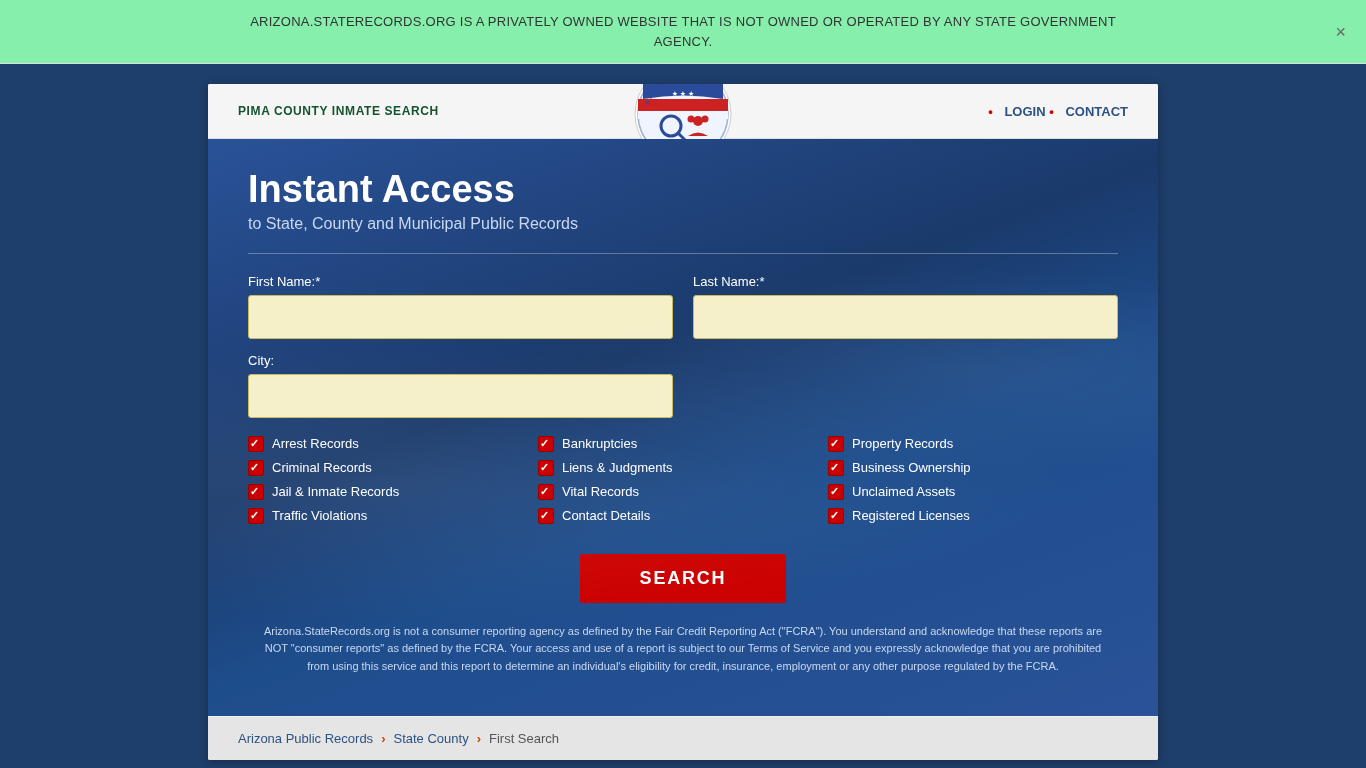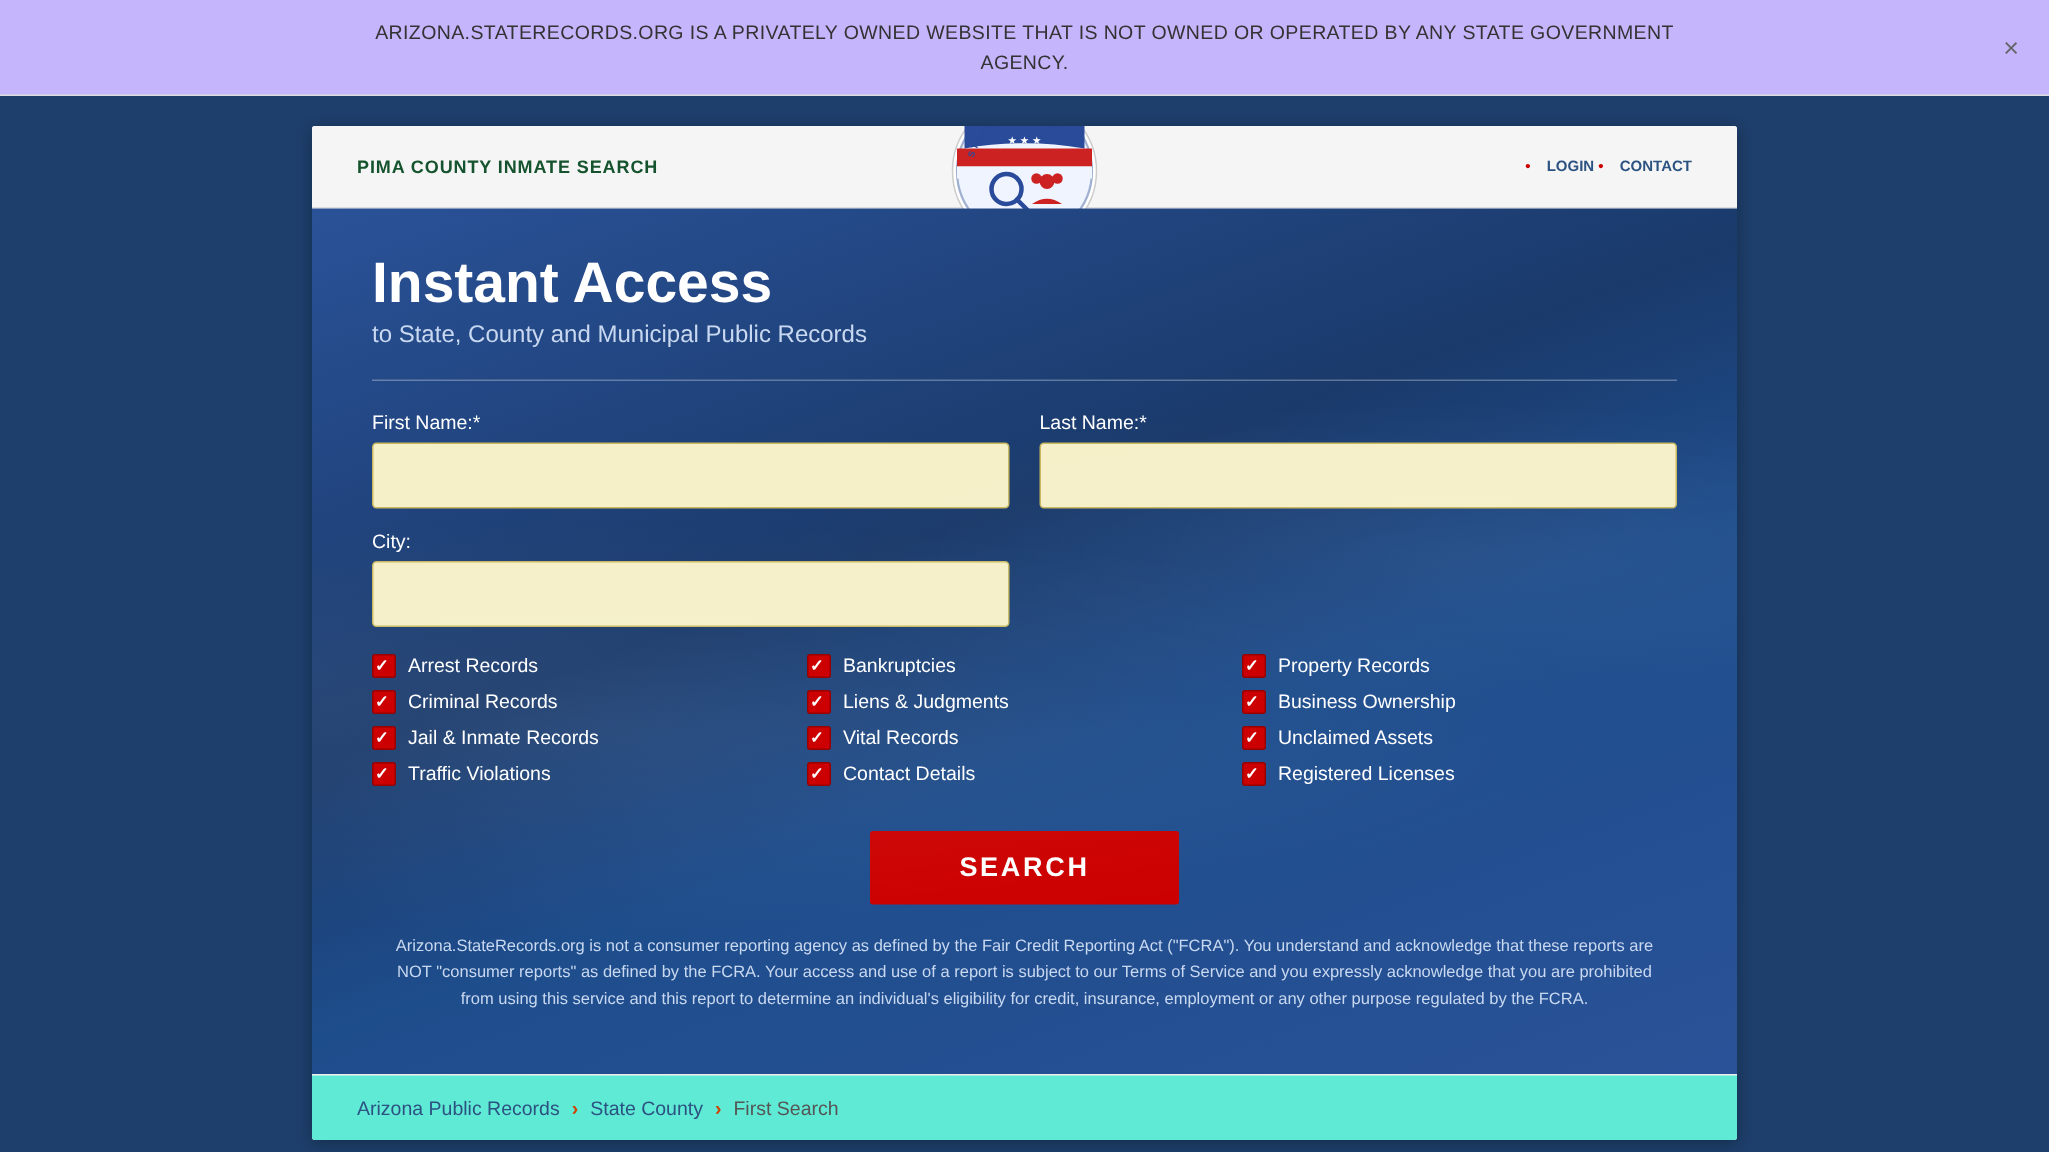--- a/index.html
+++ b/index.html
@@ -5,21 +5,21 @@
     * { box-sizing: border-box; margin: 0; padding: 0; }
     body {
       font-family: Arial, Helvetica, sans-serif;
       background-color: #1a3a5c;
       min-height: 768px;
       width: 1366px;
     }
 
     
     #top-banner {
-      background-color: #c4b5fd;
+      background-color: #86efac;
       border-bottom: 1px solid #ddd;
       padding: 12px 40px;
       display: flex;
       align-items: center;
       justify-content: center;
       position: relative;
       min-height: 60px;
     }
     #top-banner .banner-text {
       text-align: center;
@@ -77,21 +77,21 @@
       color: #14532d;
       letter-spacing: 0.05em;
     }
     #card-header .logo-container {
       position: absolute;
       left: 50%;
       transform: translateX(-50%);
       top: -20px;
     }
     #card-header .nav-links {
-      font-size: 10px;
+      font-size: 13px;
       color: #2c5282;
       font-weight: bold;
     }
     #card-header .nav-links a {
       color: #2c5282;
       text-decoration: none;
       margin-left: 8px;
     }
     #card-header .nav-links .dot {
       color: #c00;
@@ -234,21 +234,21 @@
       font-size: 11px;
       color: #c8d8f0;
       text-align: center;
       line-height: 1.6;
       max-width: 850px;
       margin: 0 auto;
     }
 
     
     #card-footer {
-      background: #5eead4;
+      background: #e5e5e5;
       padding: 14px 30px;
       border-top: 1px solid #eee;
       display: flex;
       align-items: center;
       font-size: 13px;
       color: #2c5282;
     }
     #card-footer a {
       color: #2c5282;
       text-decoration: none;

